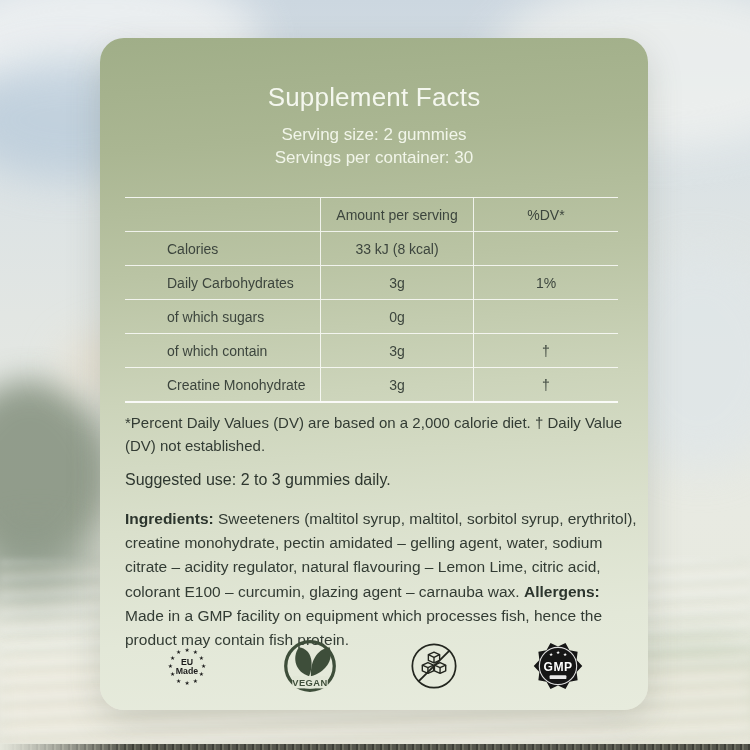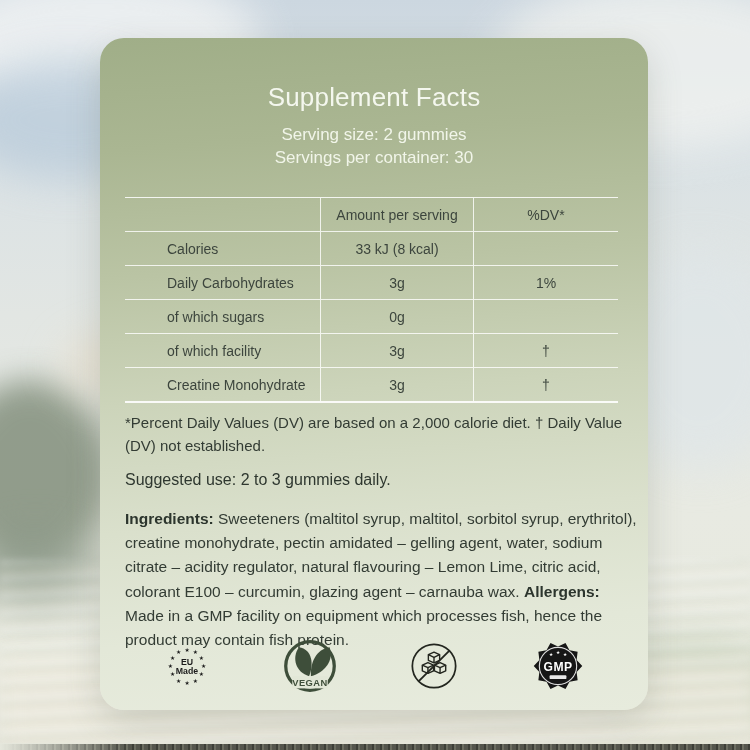--- a/index.html
+++ b/index.html
@@ -100,21 +100,21 @@
       <div class="t-cell label">Daily Carbohydrates</div>
       <div class="t-cell c2">3g</div>
       <div class="t-cell c3">1%</div>
     </div>
     <div class="t-row">
       <div class="t-cell label">of which sugars</div>
       <div class="t-cell c2">0g</div>
       <div class="t-cell c3"></div>
     </div>
     <div class="t-row">
-      <div class="t-cell label">of which facility</div>
+      <div class="t-cell label">of which contain</div>
       <div class="t-cell c2">3g</div>
       <div class="t-cell c3">†</div>
     </div>
     <div class="t-row">
       <div class="t-cell label">Creatine Monohydrate</div>
       <div class="t-cell c2">3g</div>
       <div class="t-cell c3">†</div>
     </div>
   </div>
 

